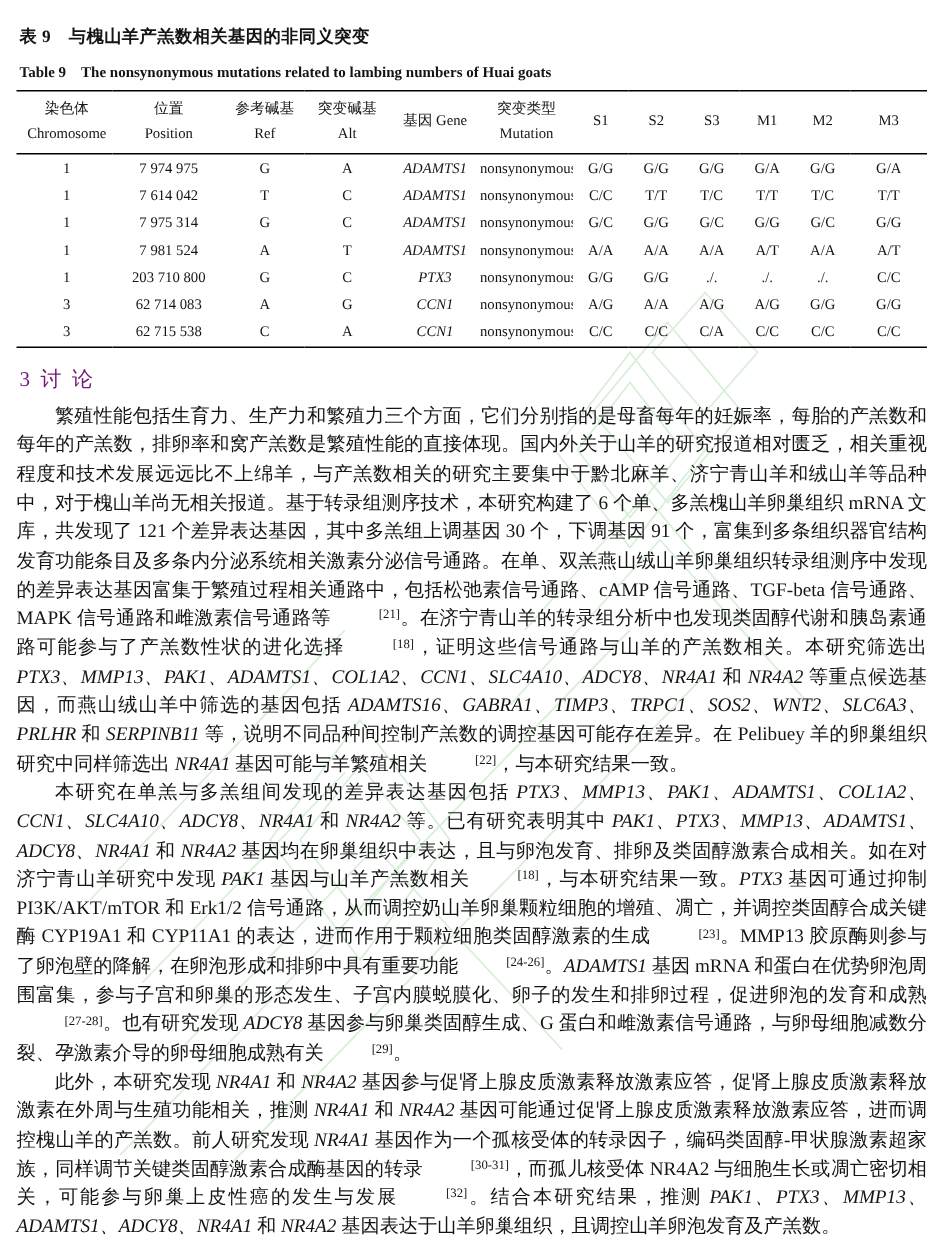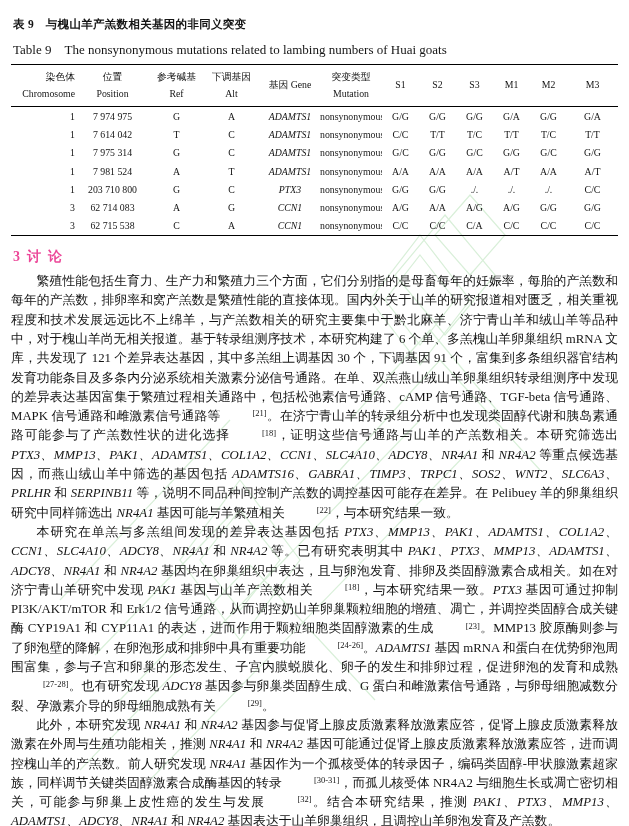--- a/index.html
+++ b/index.html
@@ -4,34 +4,34 @@
 <style>
   html,body{margin:0;padding:0;background:#ffffff;}
   .page{
     width:629px;height:826px;position:relative;overflow:hidden;background:#ffffff;
     font-family:"Liberation Serif","DejaVu Serif",serif;color:#141414;
   }
   .watermark{position:absolute;top:0;left:0;z-index:0;pointer-events:none;}
   .content{position:relative;z-index:1;padding:17px 11px 0 11px;}
 
   .caption-cn{font-weight:bold;font-size:11.5px;letter-spacing:.3px;margin:0 0 9px 2px;}
-  .caption-en{font-weight:normal;font-size:13px;margin:0 0 5px 2px;}
+  .caption-en{font-weight:bold;font-size:10px;margin:0 0 5px 2px;}
 
   table.mut{
     border-collapse:collapse;table-layout:fixed;width:607px;
     border-top:1.6px solid #000;border-bottom:1.6px solid #000;
     font-size:9.8px;
   }
   table.mut thead tr{border-bottom:1px solid #000;}
   table.mut th{font-weight:normal;text-align:center;vertical-align:middle;padding:4px 0;line-height:16.5px;}
   table.mut td{text-align:center;height:18.3px;padding:0;white-space:nowrap;overflow:hidden;}
-  table.mut th.left, table.mut td.left{text-align:right;padding-left:3px;margin-top:32px;}
+  table.mut th.left, table.mut td.left{text-align:center;padding-left:3px;margin-top:32px;}
   table.mut td.gene{font-style:italic;}
 
-  h2.sec{font-size:14px;font-weight:bold;margin:12px 0 6px 2px;color:#ec4899;}
+  h2.sec{font-size:14px;font-weight:normal;margin:12px 0 6px 2px;color:#701a75;}
   p.body-p{font-size:12.8px;line-height:19.3px;text-align:justify;text-indent:2em;margin:0;}
   .i{font-style:italic;}
   .sup{font-size:8.5px;position:relative;top:-0.45em;line-height:0;margin-left:32px;}
 </style>
 </head>
 <body>
 
 <div class="page">
 
   <svg class="watermark" width="629" height="826" viewBox="0 0 629 826">
@@ -80,21 +80,21 @@
           </th>
           <th>
             <div>位置</div>
               <div>Position</div>
           </th>
           <th>
             <div>参考碱基</div>
               <div>Ref</div>
           </th>
           <th>
-            <div>下调基因</div>
+            <div>突变碱基</div>
               <div>Alt</div>
           </th>
           <th>
             <div>基因 Gene</div>
           </th>
           <th>
             <div>突变类型</div>
               <div>Mutation</div>
           </th>
           <th>

